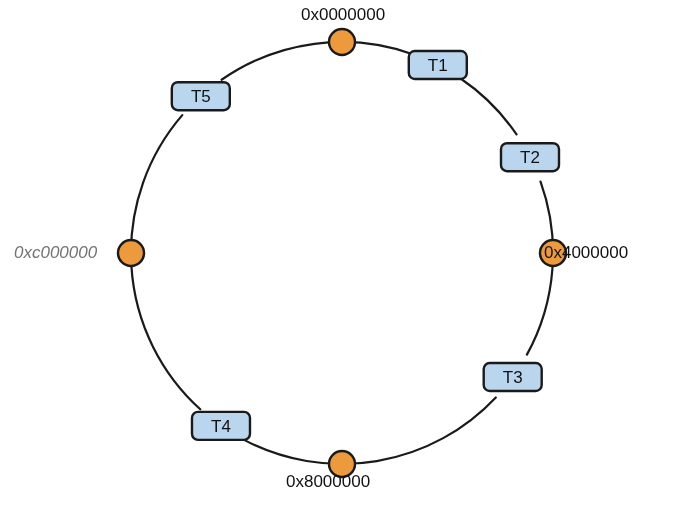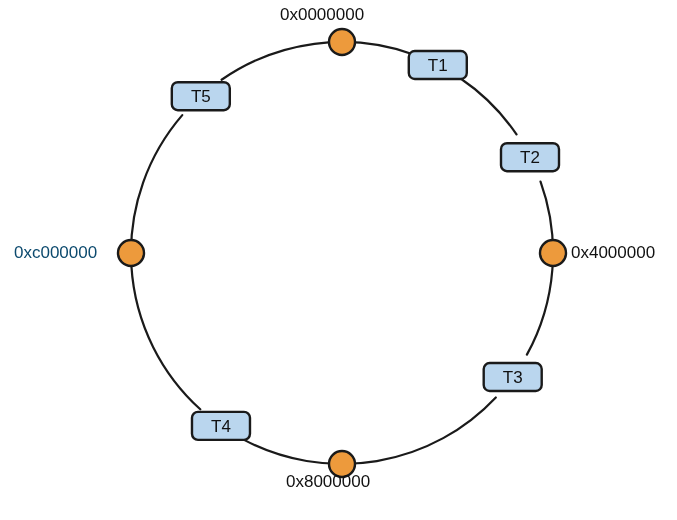--- a/index.html
+++ b/index.html
@@ -94,19 +94,19 @@
           <text x="220.98" y="426.34" class="node-box-label" fill="#111111">T4</text>
         </g>
         <g>
           <rect x="171.81" y="82.20" width="58" height="28" rx="6" ry="6" class="node-box-rect" fill="#bad6ee" stroke="#1a1a1a"></rect>
           <text x="200.81" y="96.70" class="node-box-label" fill="#111111">T5</text>
         </g>
       </g>
   </svg>
 
   <div id="marker-labels">
-      <div class="marker-label" style="left: 280px; top: 5px; color: rgb(17, 17, 17);">0x0000000</div>
-      <div class="marker-label" style="left: 571px; top: 243px; color: rgb(17, 17, 17); text-align: right;">0x4000000</div>
+      <div class="marker-label" style="left: 301px; top: 5px; color: rgb(17, 17, 17);">0x0000000</div>
+      <div class="marker-label" style="left: 544px; top: 243px; color: rgb(17, 17, 17); text-align: right;">0x4000000</div>
       <div class="marker-label" style="left: 286px; top: 472px; color: rgb(17, 17, 17);">0x8000000</div>
-      <div class="marker-label" style="left: 14px; top: 243px; color: #0c4a6e;">0xc000000</div>
+      <div class="marker-label" style="left: 14px; top: 243px; color: #737373; font-style: italic;">0xc000000</div>
     </div>
 
 </div>
 
 </body></html>

